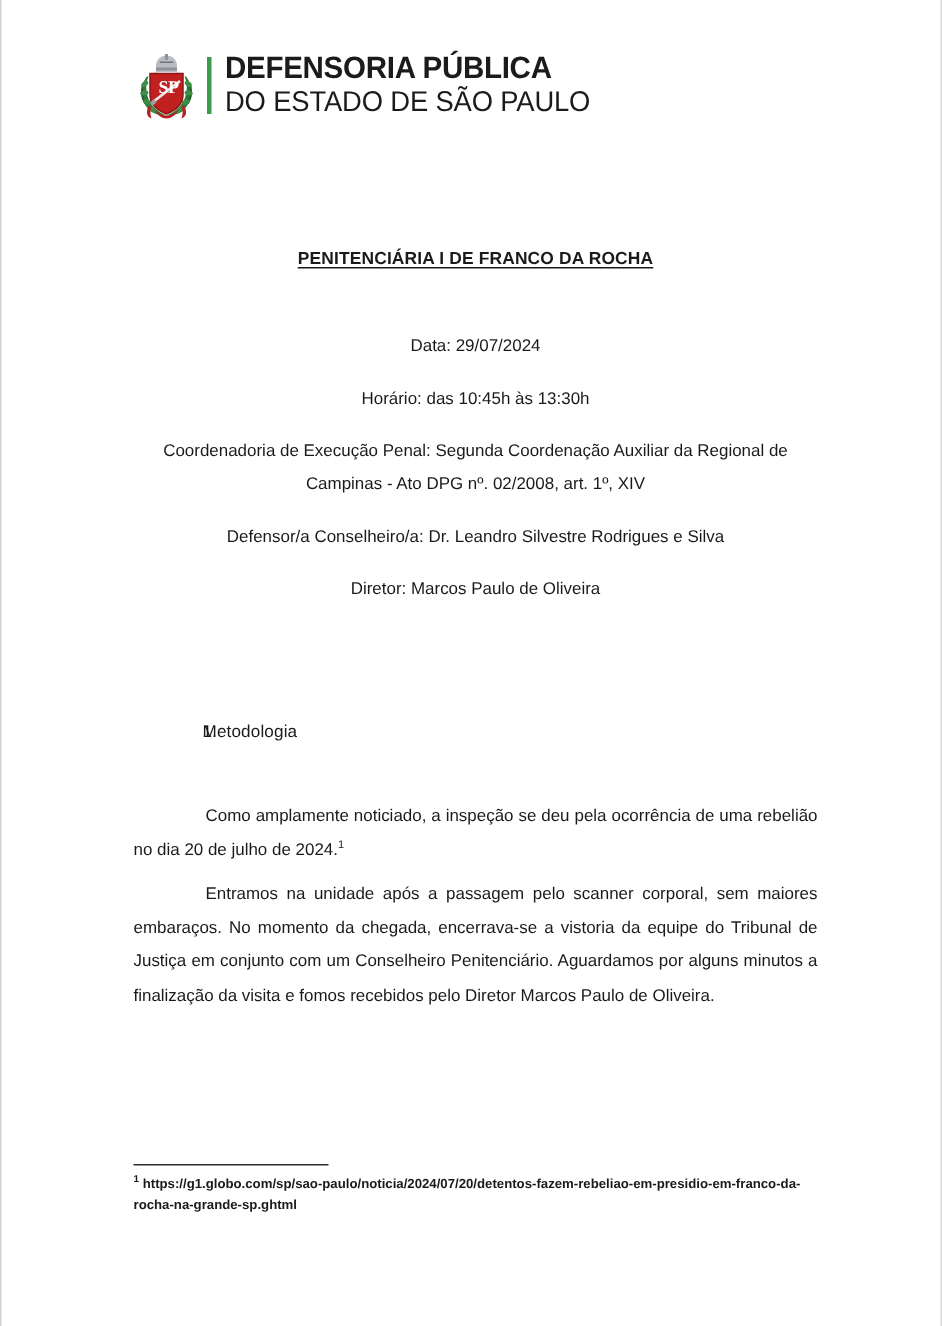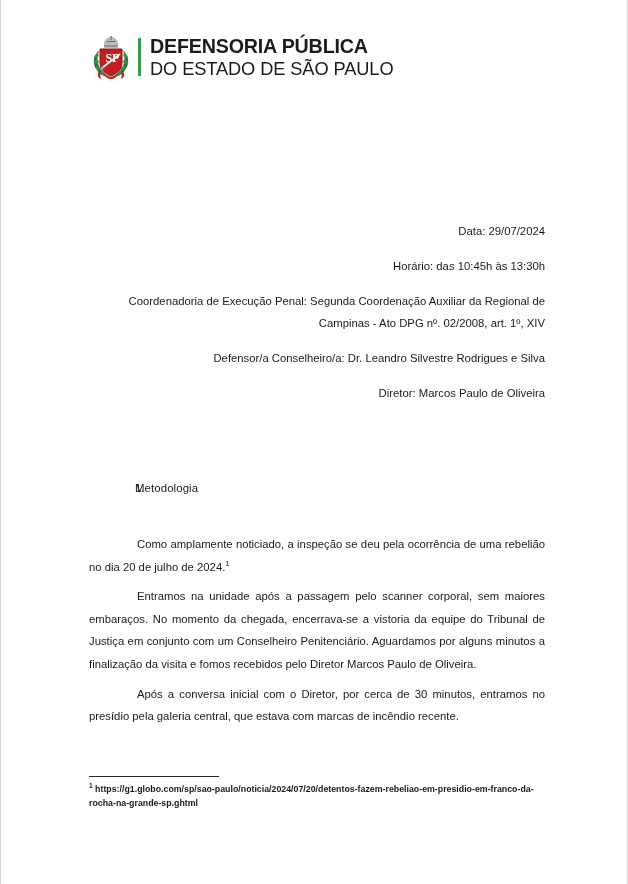--- a/index.html
+++ b/index.html
@@ -145,21 +145,21 @@
     position: absolute;
     left: 88px;
     top: 220px;
     width: 456px;
   }
   .meta p {
     margin: 0 0 13px 0;
     font-size: 11.3px;
     line-height: 1.95;
     color: #1a1a1a;
-    text-align: right;
+    text-align: center;
   }
 
   
   .section-heading {
     position: absolute;
     left: 88px;
     top: 482px;
     width: 456px;
     font-size: 11.4px;
     color: #1a1a1a;
@@ -266,37 +266,39 @@
       </div>
       <div class="green-bar"></div>
       <div class="dp-text">
         <div class="dp-line1">DEFENSORIA PÚBLICA</div>
         <div class="dp-line2">DO ESTADO DE SÃO PAULO</div>
       </div>
     </div>
 
   </div>
 
+  <div class="doc-title title-2">
+    <span>PENITENCIÁRIA I DE FRANCO DA ROCHA</span>
+  </div>
 
   <div class="meta">
     <p>Data: 29/07/2024</p>
     <p>Horário: das 10:45h às 13:30h</p>
     <p>Coordenadoria de Execução Penal: Segunda Coordenação Auxiliar da Regional de Campinas - Ato DPG nº. 02/2008, art. 1º, XIV</p>
     <p>Defensor/a Conselheiro/a: Dr. Leandro Silvestre Rodrigues e Silva</p>
     <p>Diretor: Marcos Paulo de Oliveira</p>
   </div>
 
   <div class="section-heading">
     <span class="num">1.</span><span class="label">Metodologia</span>
   </div>
 
   <div class="body-text">
     <p><span>Como amplamente noticiado, a inspeção se deu pela ocorrência de uma rebelião no dia 20 de julho de 2024.</span><sup>1</sup></p>
     <p>Entramos na unidade após a passagem pelo scanner corporal, sem maiores embaraços. No momento da chegada, encerrava-se a vistoria da equipe do Tribunal de Justiça em conjunto com um Conselheiro Penitenciário. Aguardamos por alguns minutos a finalização da visita e fomos recebidos pelo Diretor Marcos Paulo de Oliveira.</p>
-    <p>Após a conversa inicial com o Diretor, por cerca de 30 minutos, entramos no presídio pela galeria central, que estava com marcas de incêndio recente.</p>
   </div>
 
   <div class="footnote">
     <div class="footnote-rule"></div>
     <div class="footnote-text"><sup>1</sup><span> https://g1.globo.com/sp/sao-paulo/noticia/2024/07/20/detentos-fazem-rebeliao-em-presidio-em-franco-da-rocha-na-grande-sp.ghtml</span></div>
   </div>
 
 </div>
 
 </body></html>

